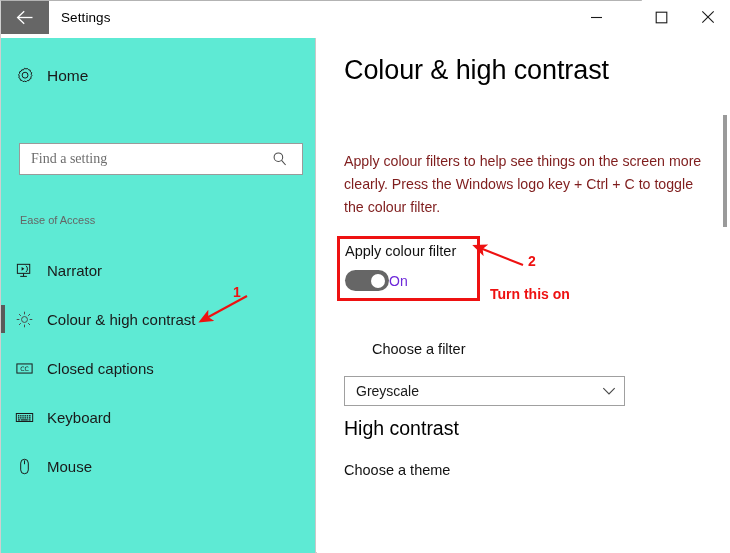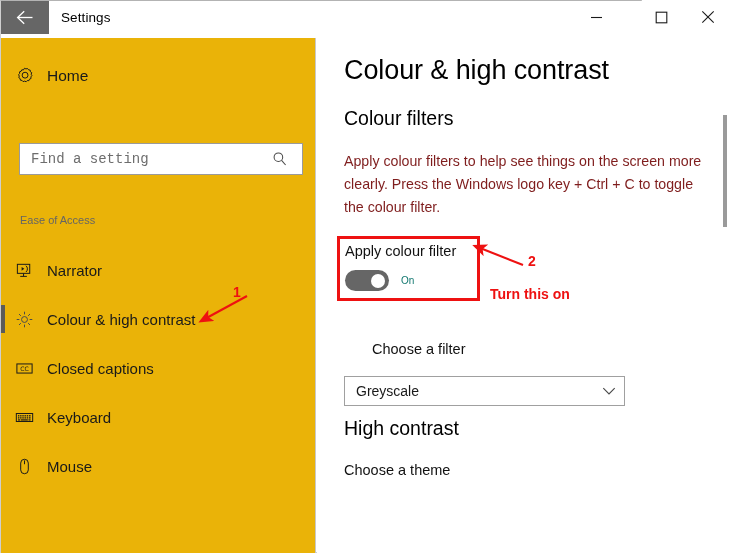--- a/index.html
+++ b/index.html
@@ -73,21 +73,21 @@
   #btn-close{ left: 684px; }
   .winctl svg { display: block; }
 
   
   #nav {
     position: absolute;
     left: 0;
     top: 37px;
     width: 315px;
     height: 515px;
-    background: #eab308;
+    background: #5eead4;
     border-right: 1px solid #c8c8c8;
     box-sizing: border-box;
   }
   #home-row {
     position: absolute;
     left: 0;
     top: 20px;
     width: 300px;
     height: 36px;
     display: flex;
@@ -115,21 +115,21 @@
     box-sizing: border-box;
     background: #ffffff;
     display: flex;
     align-items: center;
     cursor: text;
   }
   #search-input {
     border: none;
     outline: none;
     background: transparent;
-    font-family: Liberation Mono, monospace;
+    font-family: Liberation Serif, serif;
     font-size: 14px;
     color: #3b3b3b;
     margin-left: 11px;
     width: 234px;
     padding: 0;
   }
   #search-input::placeholder { color: #6d6d6d; opacity: 1; }
   #search-icon {
     width: 30px;
     display: flex;
@@ -256,23 +256,23 @@
   #toggle-switch .knob {
     position: absolute;
     top: 3.5px;
     left: 26px;
     width: 14px;
     height: 14px;
     border-radius: 50%;
     background: #ffffff;
   }
   #toggle-state {
-    margin-left: 12px;
-    font-size: 10px;
-    color: #0f766e;
+    margin-left: 0;
+    font-size: 14px;
+    color: #6d28d9;
   }
 
   #choose-filter-label {
     position: absolute;
     left: 27px;
     top: 303px;
     font-size: 14.5px;
     color: #111111;
     margin-left: 28px;
   }
@@ -559,21 +559,20 @@
         
       </div>
 
     </div>
   </div>
 
   <div id="content">
 
     <div id="page-title">Colour &amp; high contrast</div>
 
-    <div id="section-colour-filters">Colour filters</div>
 
     <div id="description">Apply colour filters to help see things on the screen more clearly. Press the Windows logo key + Ctrl + C to toggle the colour filter.</div>
 
     <div id="highlight-box"></div>
 
     <div id="toggle-label">Apply colour filter</div>
 
     <div id="toggle-row">
       <div id="toggle-switch">
         <span class="knob"></span>

